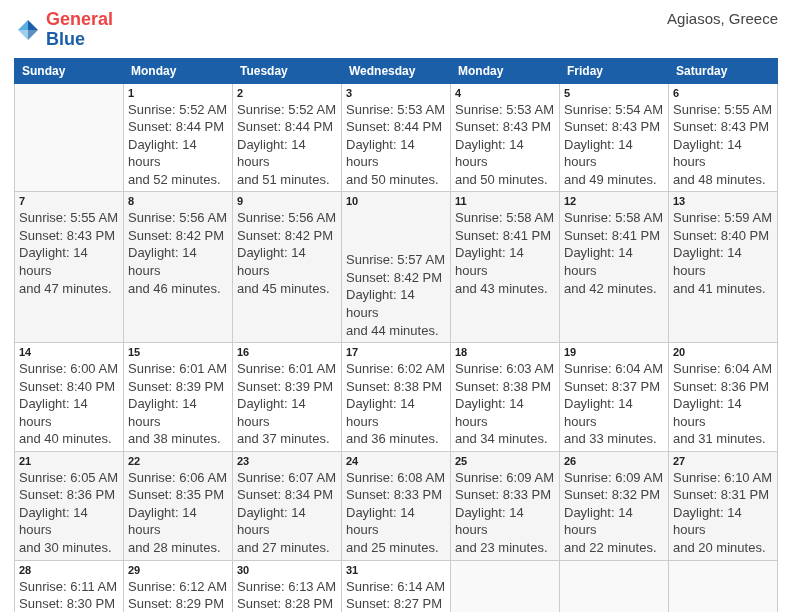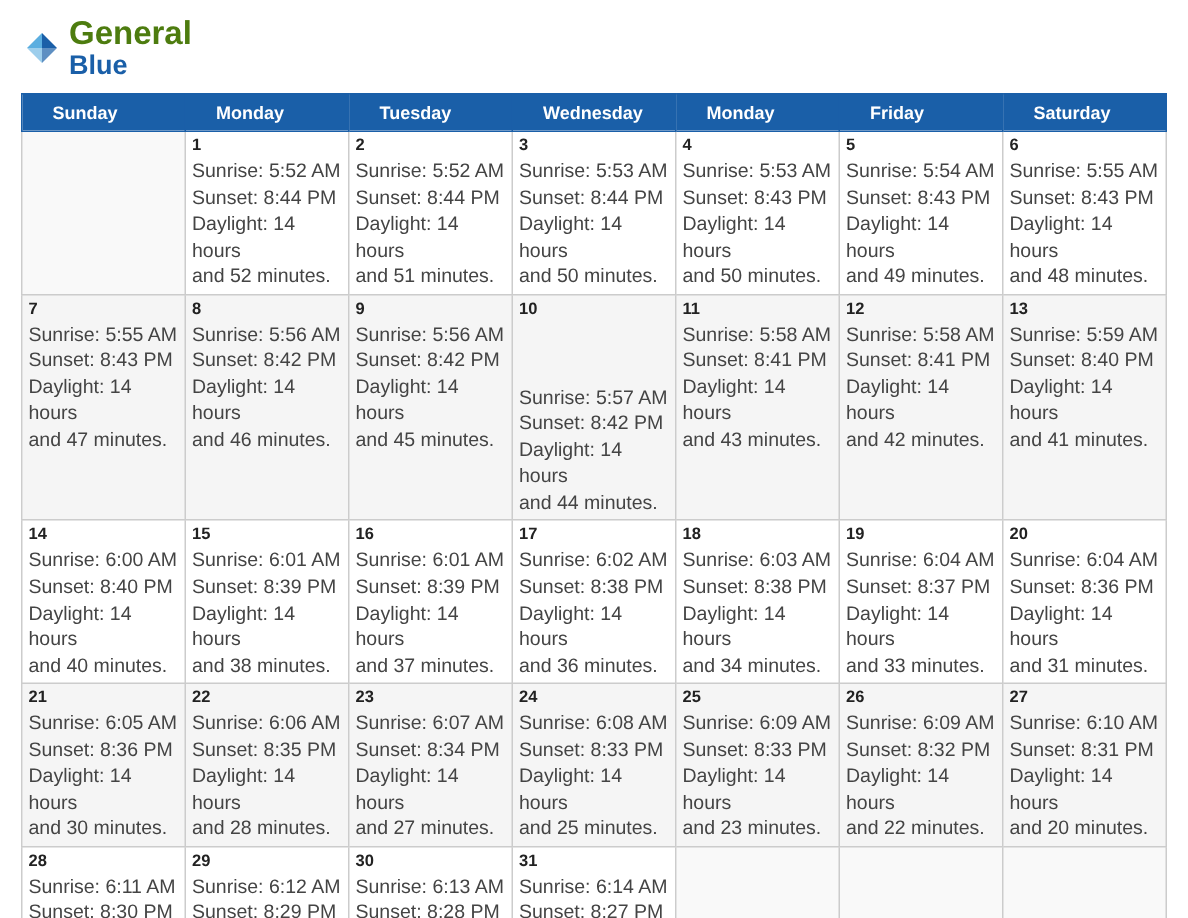--- a/index.html
+++ b/index.html
@@ -27,23 +27,23 @@
       display: flex;
       align-items: center;
       gap: 4px;
     }
     .logo-text {
       display: flex;
       flex-direction: column;
       line-height: 1.1;
     }
     .logo-general {
-      font-size: 22px;
-      font-weight: bold;
-      color: #4d7c0f;
+      font-size: 18px;
+      font-weight: bold;
+      color: #ef4444;
     }
     .logo-blue {
       font-size: 18px;
       font-weight: bold;
       color: #1a5fa8;
     }
     .logo-icon {
       width: 28px;
       height: 28px;
     }
@@ -65,21 +65,21 @@
       border: 1px solid #ccc;
       border-collapse: collapse;
       width: 100%;
       table-layout: fixed;
     }
     .calendar th {
       background-color: #1a5fa8;
       color: #fff;
       font-size: 12px;
       font-weight: bold;
-      padding: 5px 20px;
+      padding: 5px 7px;
       text-align: left;
       border: 1px solid #1a5fa8;
     }
     .calendar td {
       border: 1px solid #ccc;
       vertical-align: top;
       padding: 3px 4px;
       font-size: 9.5px;
       color: #333;
       background: #fff;
@@ -121,20 +121,21 @@
         <polygon points="14,4 4,14 14,14" fill="#5baee0"></polygon>
         <polygon points="4,14 14,24 14,14" fill="#5baee0" opacity="0.6"></polygon>
         <polygon points="24,14 14,24 14,14" fill="#1a5fa8" opacity="0.7"></polygon>
       </svg>
       <div class="logo-text">
         <span class="logo-general">General</span>
         <span class="logo-blue">Blue</span>
       </div>
     </div>
     <div class="title-block">
+      <div class="title-location">Agiasos, Greece</div>
     </div>
   </div>
 
   <table class="calendar">
     <thead>
       <tr>
         <th>Sunday</th>
         <th>Monday</th>
         <th>Tuesday</th>
         <th>Wednesday</th>

